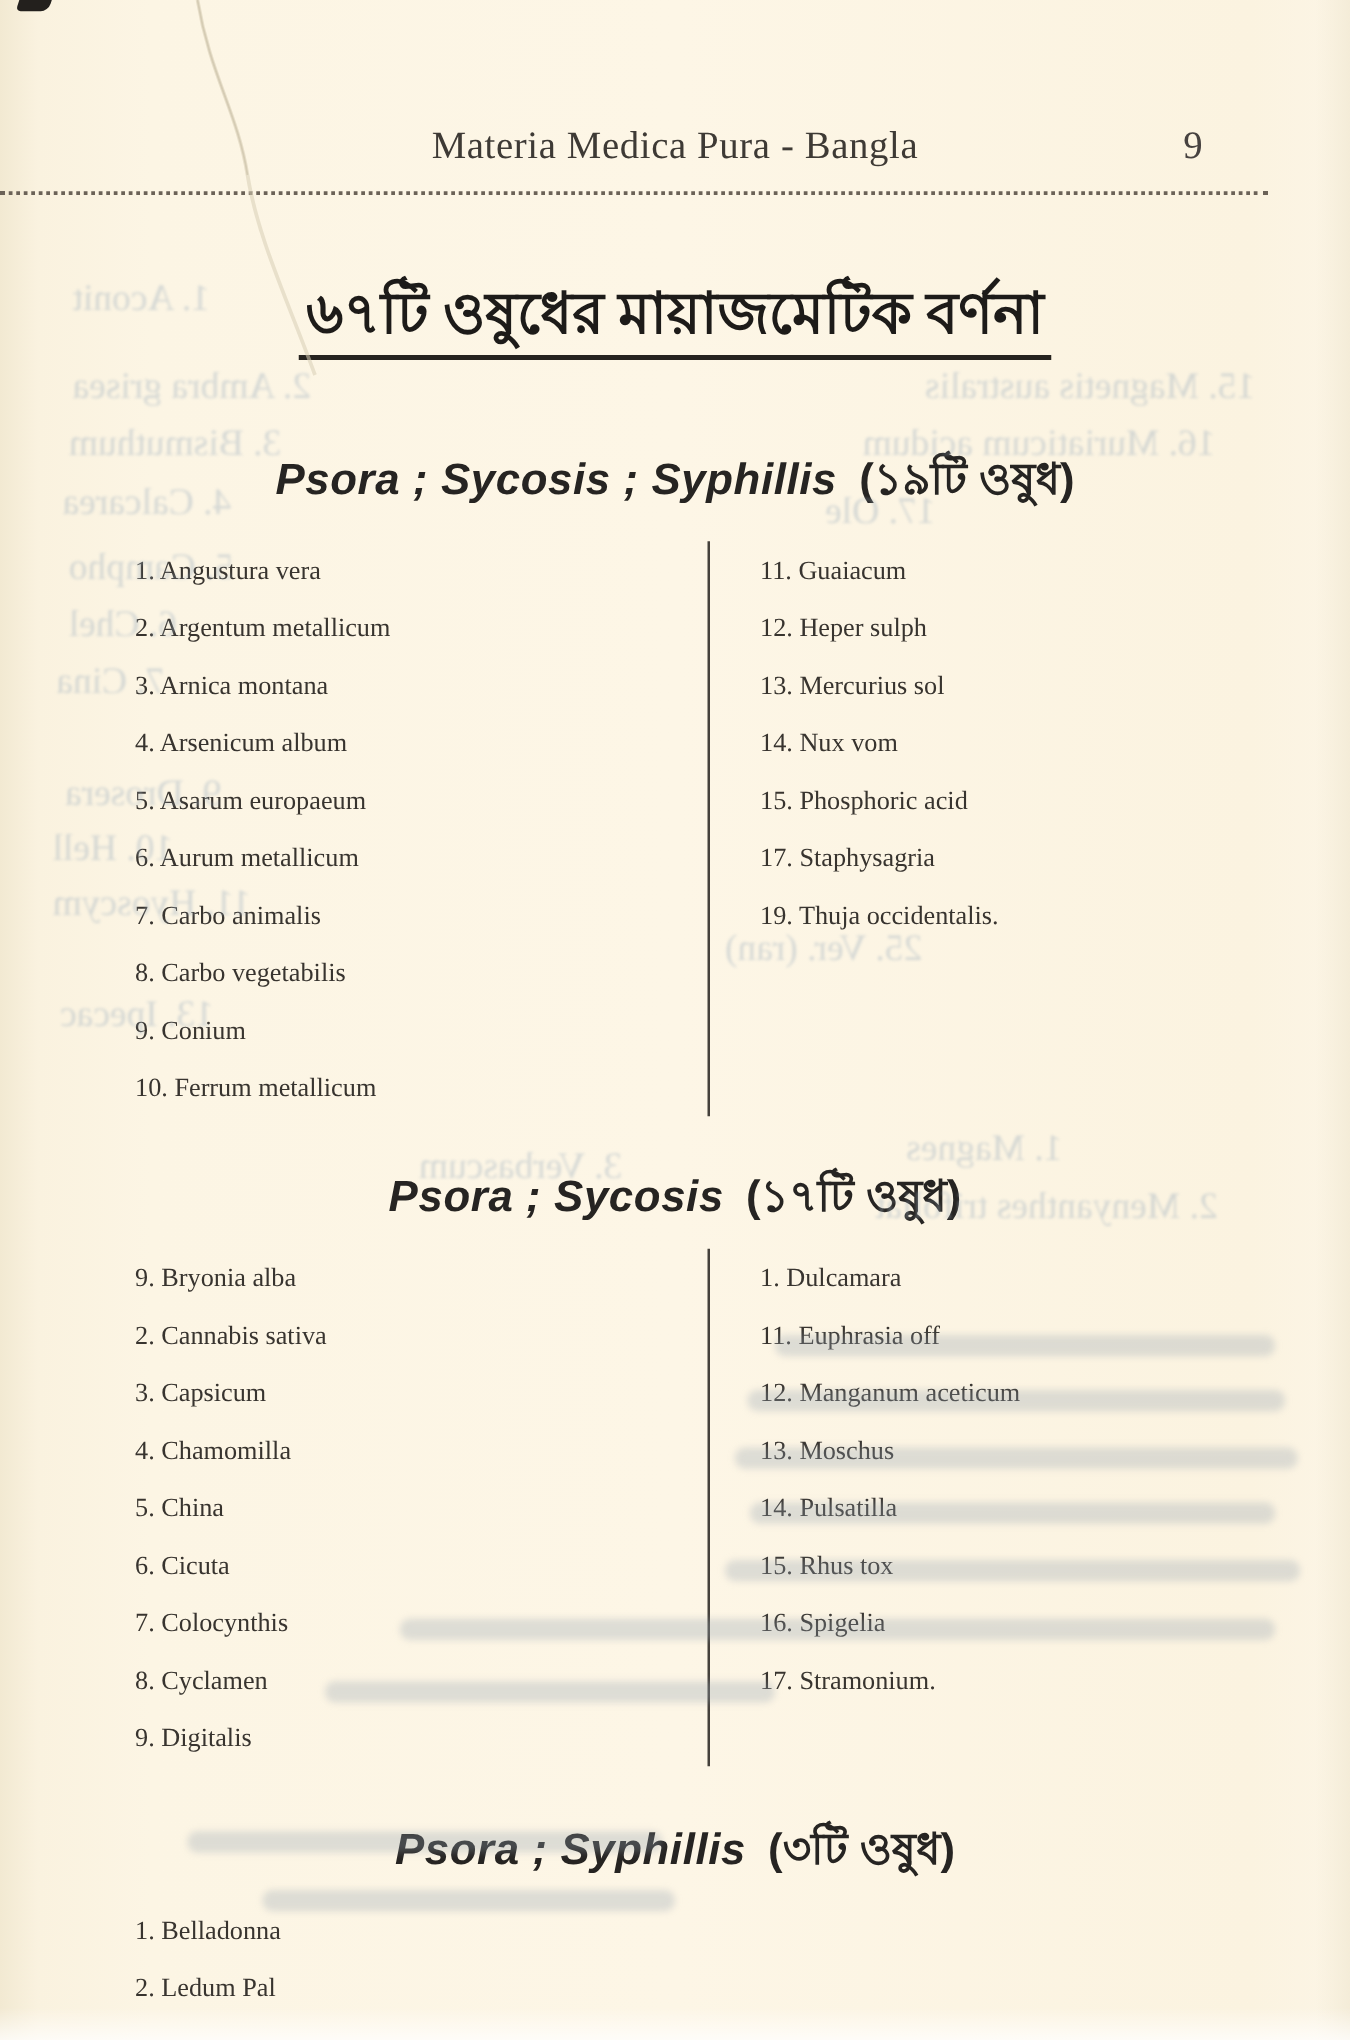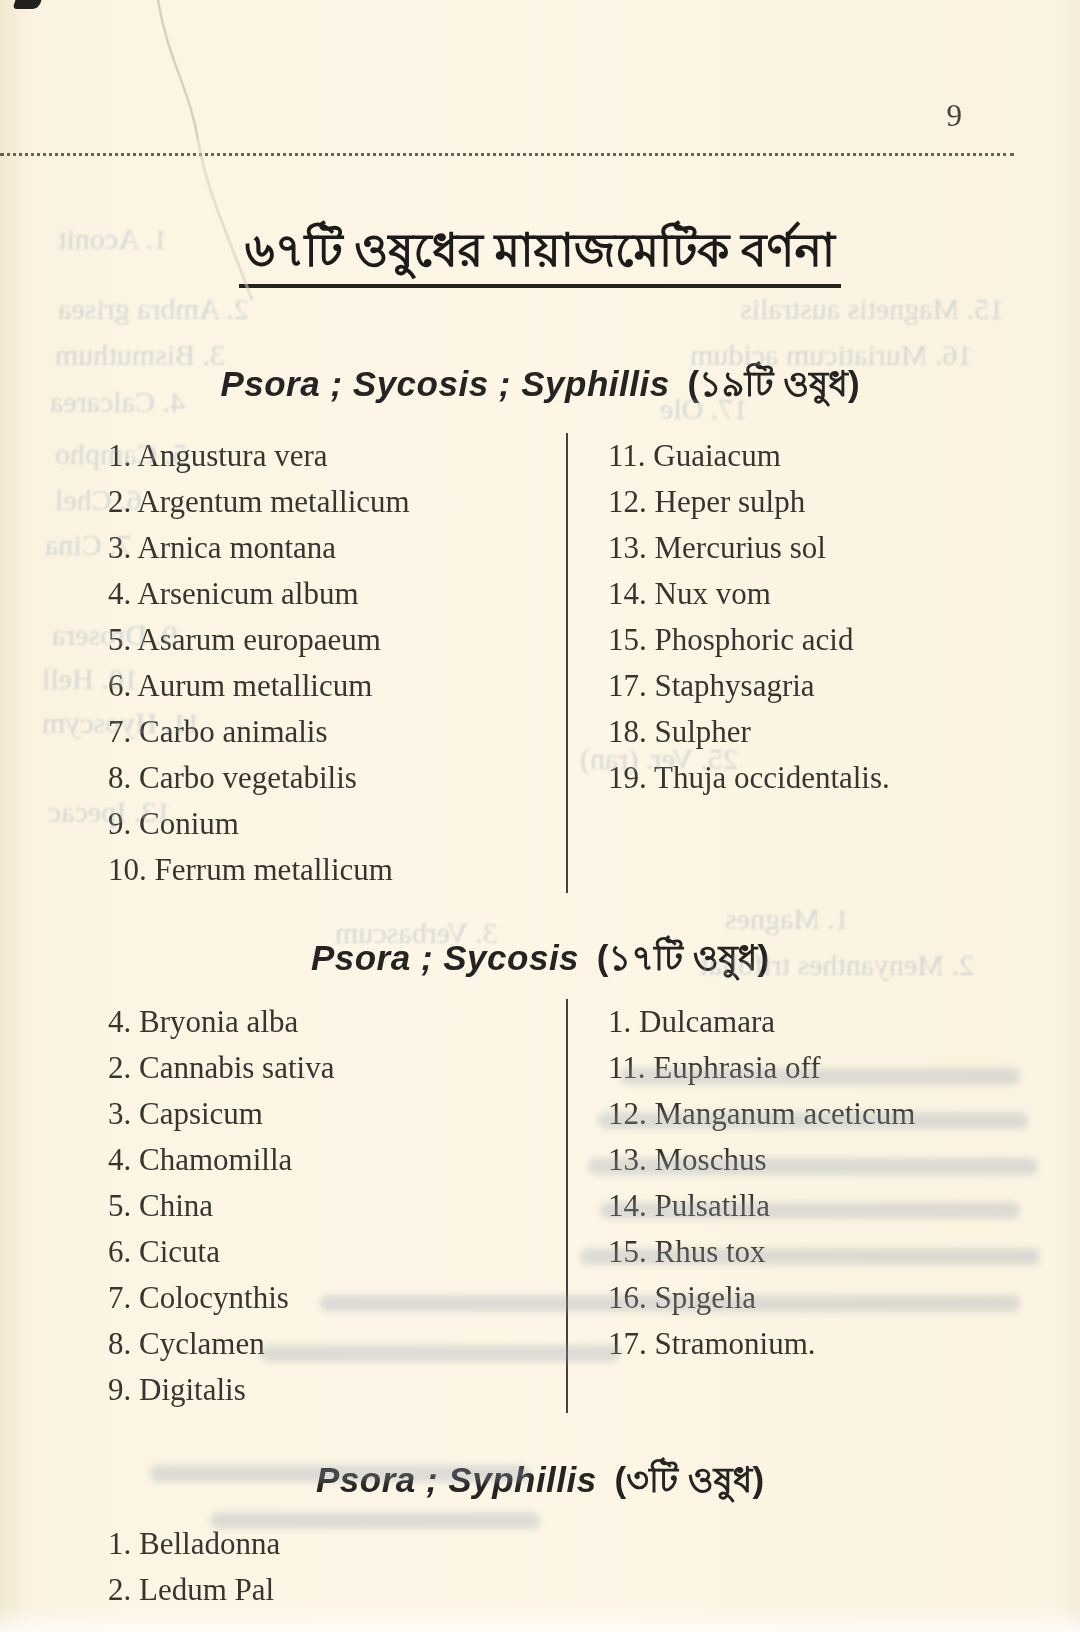--- a/index.html
+++ b/index.html
@@ -74,21 +74,21 @@
   .sh3{margin-top:42px;}
 
   
   .cols{
     display:flex;align-items:stretch;
     margin-left:108px;margin-right:56px;
   }
   .cl1{margin-top:24px;}
   .cl2{margin-top:16px;}
   .cl3{margin-top:14px;min-height:96px;flex-direction:column;}
-  .col{font-size:31px;line-height:46px;color:#38342f;}
+  .col{font-size:21px;line-height:46px;color:#38342f;}
   .col.left{width:458px;flex:0 0 458px;}
   .col.right{flex:1 1 auto;padding-left:40px;}
   .vdiv{width:2px;background:#45413b;flex:0 0 2px;}
   .item{white-space:nowrap;}
 </style>
 </head>
 <body>
 
 <div class="page">
 
@@ -125,20 +125,21 @@
     <div class="smudge" style="left:600px;top:1202px;width:420px"></div>
     <div class="smudge" style="left:580px;top:1248px;width:460px"></div>
     <div class="smudge" style="left:320px;top:1295px;width:700px"></div>
     <div class="smudge" style="left:260px;top:1345px;width:360px"></div>
     <div class="smudge" style="left:150px;top:1465px;width:380px"></div>
     <div class="smudge" style="left:210px;top:1512px;width:330px"></div>
   </div>
 
   <header>
     <div class="header-row">
+      <div class="h-title">Materia Medica Pura - Bangla</div>
       <div class="h-page">9</div>
     </div>
     <div class="dotted-rule"></div>
   </header>
 
   <div class="bn-title-wrap">
     <h1 class="bn-title">৬৭টি ওষুধের মায়াজমেটিক বর্ণনা</h1>
   </div>
 
   <section>
@@ -160,34 +161,33 @@
           <div class="item">10. Ferrum metallicum</div>
         </div>
       <div class="vdiv"></div>
       <div class="col right">
           <div class="item">11. Guaiacum</div>
           <div class="item">12. Heper sulph</div>
           <div class="item">13. Mercurius sol</div>
           <div class="item">14. Nux vom</div>
           <div class="item">15. Phosphoric acid</div>
           <div class="item">17. Staphysagria</div>
-          <div class="item">18. Sulpher</div>
           <div class="item">19. Thuja occidentalis.</div>
         </div>
     </div>
   </section>
 
   <section>
     <h2 class="sec-head sh2">
       <span class="latin">Psora ; Sycosis</span>
       <span class="bn">(১৭টি ওষুধ)</span>
     </h2>
     <div class="cols cl2">
       <div class="col left">
-          <div class="item">4. Bryonia alba</div>
+          <div class="item">9. Bryonia alba</div>
           <div class="item">2. Cannabis sativa</div>
           <div class="item">3. Capsicum</div>
           <div class="item">4. Chamomilla</div>
           <div class="item">5. China</div>
           <div class="item">6. Cicuta</div>
           <div class="item">7. Colocynthis</div>
           <div class="item">8. Cyclamen</div>
           <div class="item">9. Digitalis</div>
         </div>
       <div class="vdiv"></div>

